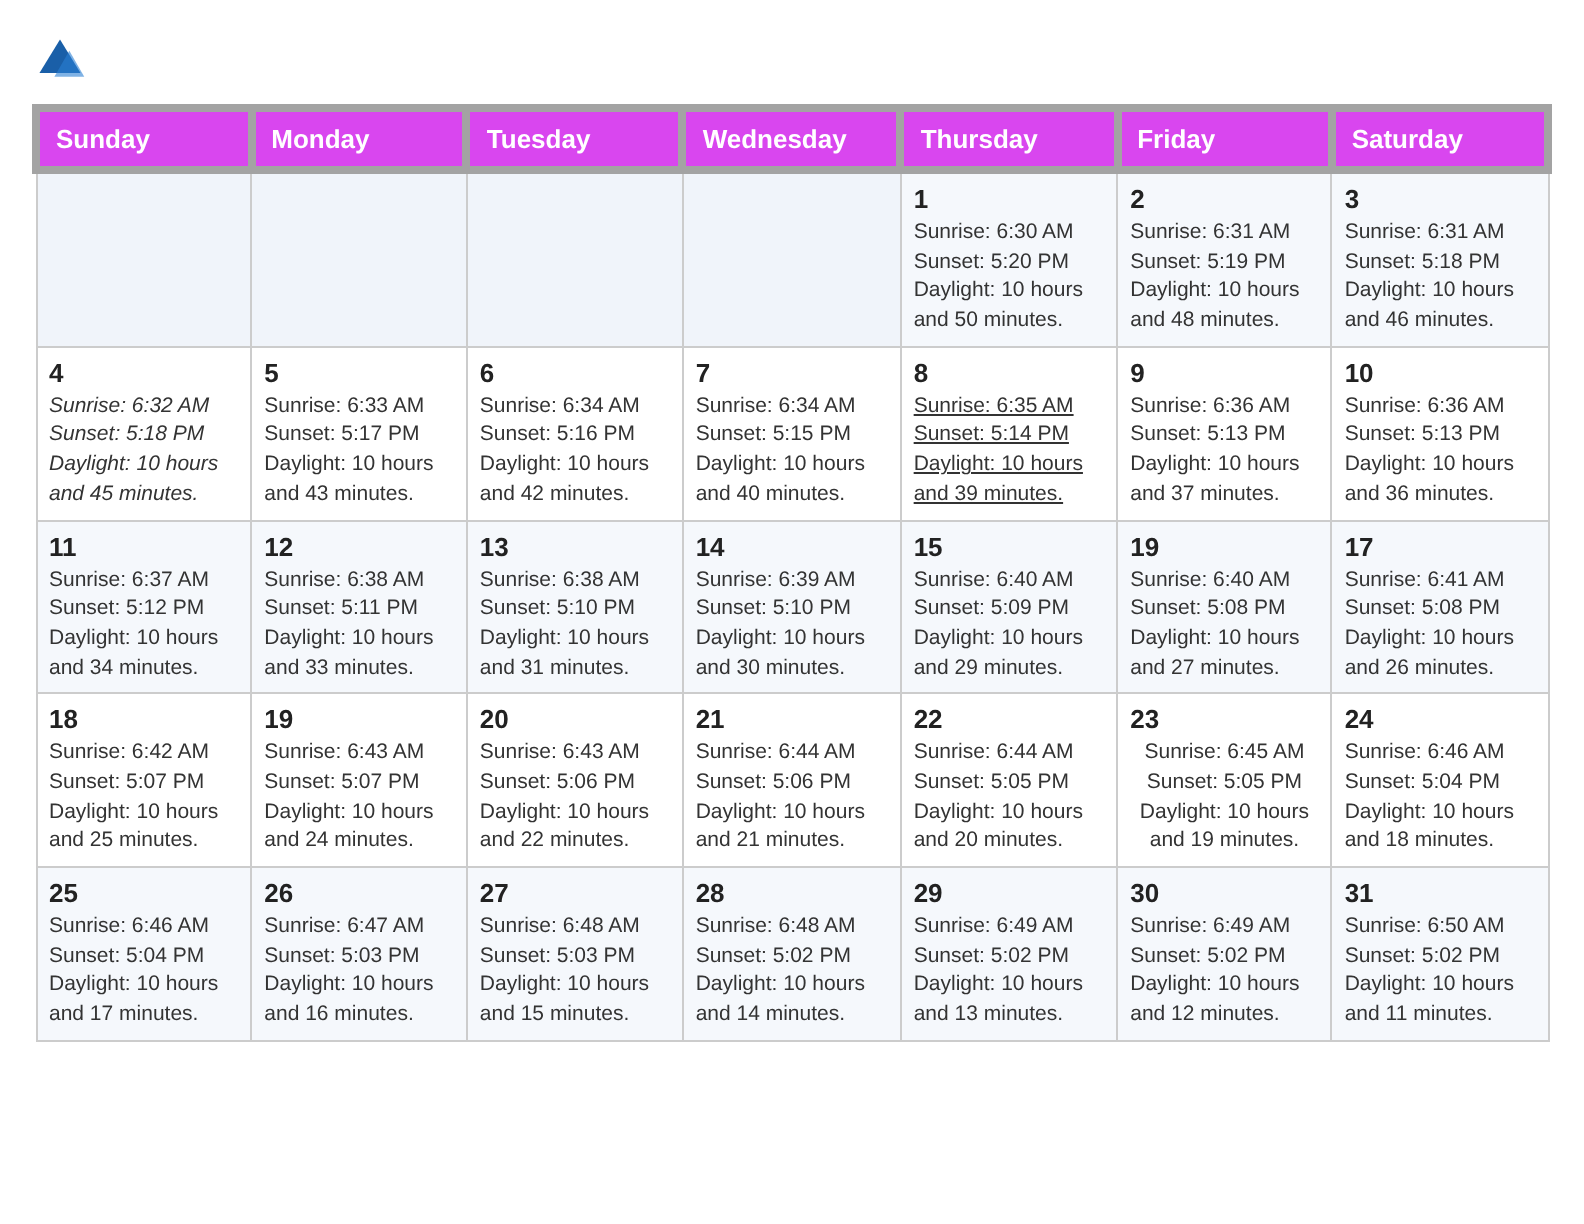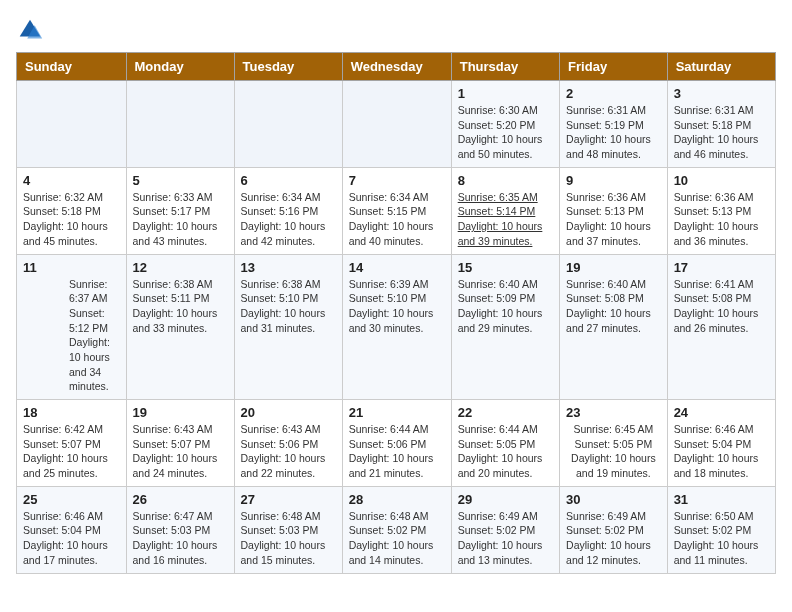--- a/index.html
+++ b/index.html
@@ -45,27 +45,27 @@
     .calendar-subtitle {
       font-size: 15px;
       color: #333;
     }
     .calendar {
       width: 100%;
       border-collapse: collapse;
       border: 1px solid #ccc;
     }
     .calendar th {
-      background-color: #a16207;
+      background-color: #d946ef;
       color: #fff;
       text-align: left;
       padding: 6px 8px;
       font-size: 13px;
       font-weight: bold;
-      border: 1px solid #a3a3a3;
+      border: 4px solid #a3a3a3;
     }
     .calendar td {
       vertical-align: top;
       border: 1px solid #ccc;
       padding: 5px 6px;
       width: 110px;
       min-height: 80px;
       background: #fff;
       font-size: 11px;
       color: #333;
@@ -148,21 +148,21 @@
           <span class="day-num">3</span>
           <div class="day-info" style="white-space: pre-line;">Sunrise: 6:31 AM
 Sunset: 5:18 PM
 Daylight: 10 hours
 and 46 minutes.</div>
         </td>
       </tr>
       <tr>
         <td>
           <span class="day-num">4</span>
-          <div class="day-info" style="white-space: pre-line;">Sunrise: 6:32 AM
+          <div class="day-info" style="white-space: pre-line; font-style: italic;">Sunrise: 6:32 AM
 Sunset: 5:18 PM
 Daylight: 10 hours
 and 45 minutes.</div>
         </td>
         <td>
           <span class="day-num">5</span>
           <div class="day-info" style="white-space: pre-line;">Sunrise: 6:33 AM
 Sunset: 5:17 PM
 Daylight: 10 hours
 and 43 minutes.</div>
@@ -199,21 +199,21 @@
           <span class="day-num">10</span>
           <div class="day-info" style="white-space: pre-line;">Sunrise: 6:36 AM
 Sunset: 5:13 PM
 Daylight: 10 hours
 and 36 minutes.</div>
         </td>
       </tr>
       <tr>
         <td>
           <span class="day-num">11</span>
-          <div class="day-info" style="white-space: pre-line; margin-left: 46px;">Sunrise: 6:37 AM
+          <div class="day-info" style="white-space: pre-line;">Sunrise: 6:37 AM
 Sunset: 5:12 PM
 Daylight: 10 hours
 and 34 minutes.</div>
         </td>
         <td>
           <span class="day-num">12</span>
           <div class="day-info" style="white-space: pre-line;">Sunrise: 6:38 AM
 Sunset: 5:11 PM
 Daylight: 10 hours
 and 33 minutes.</div>

